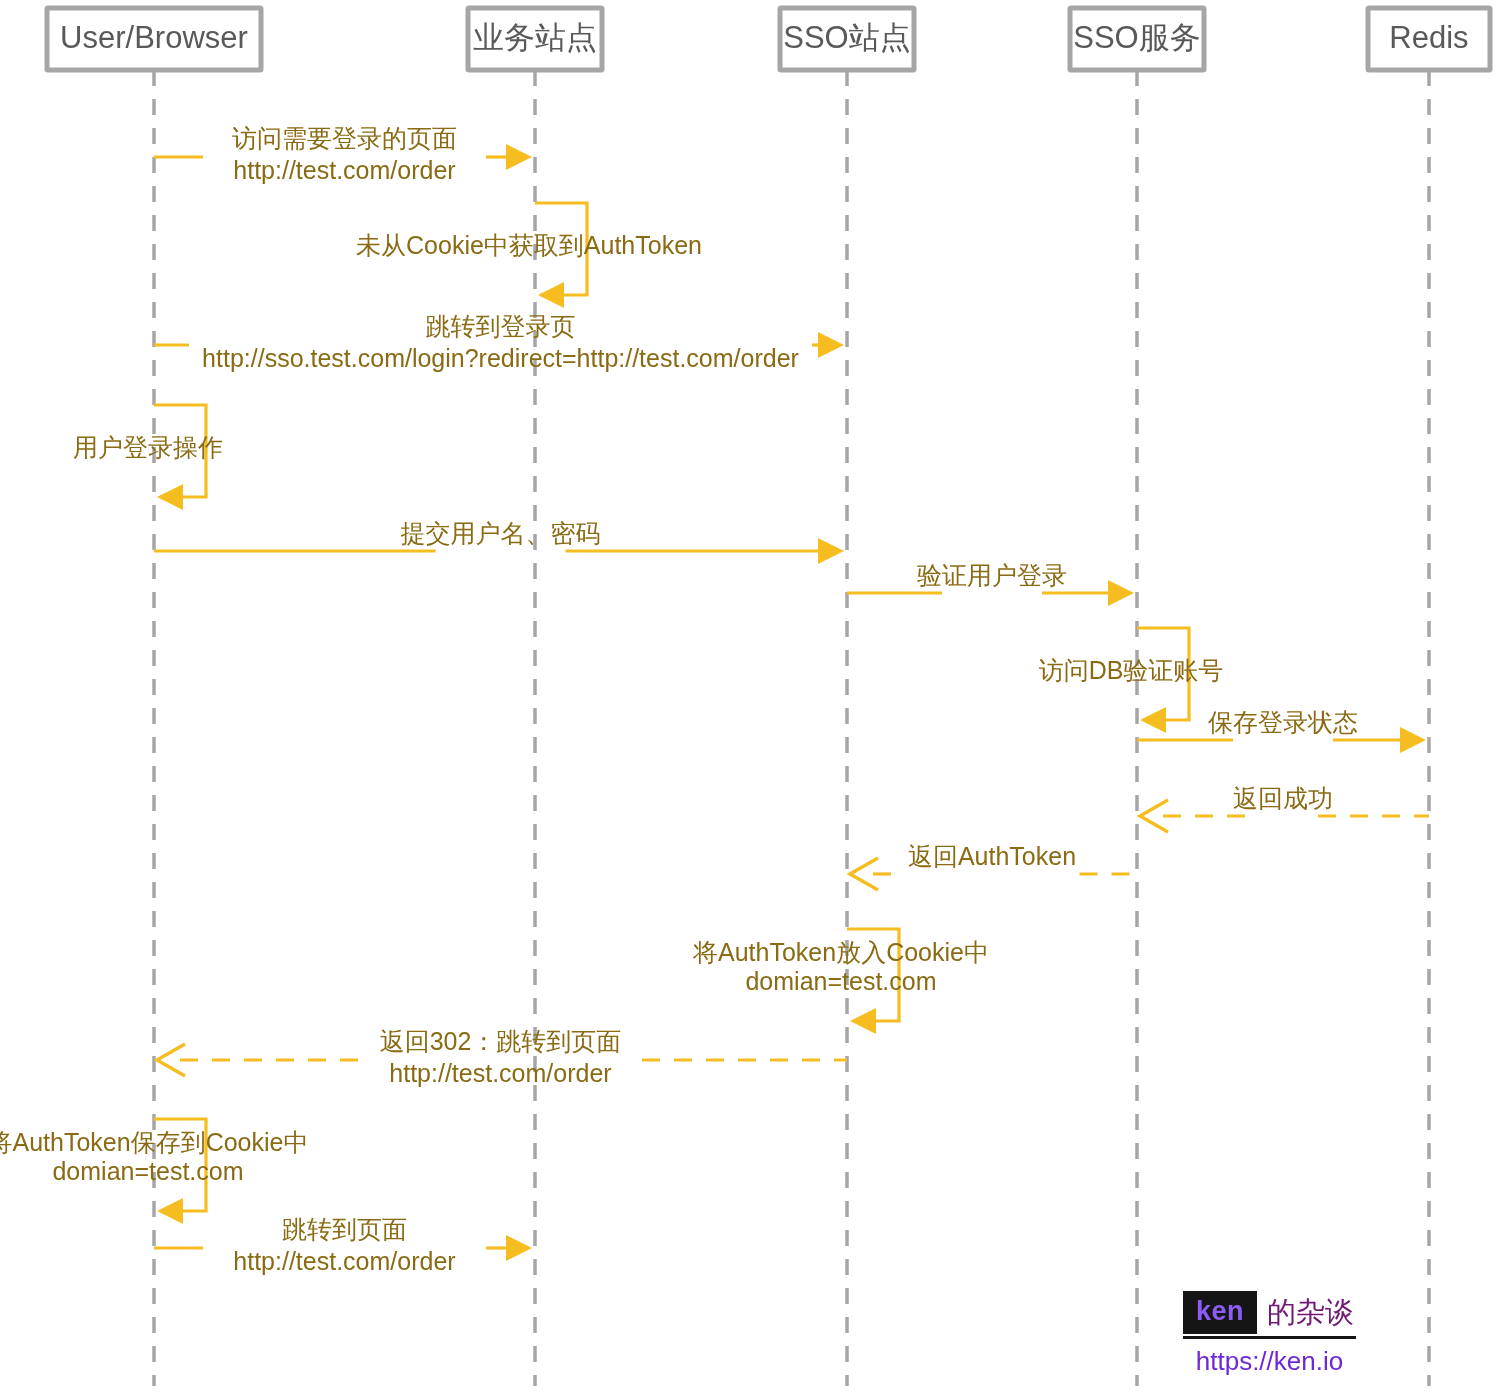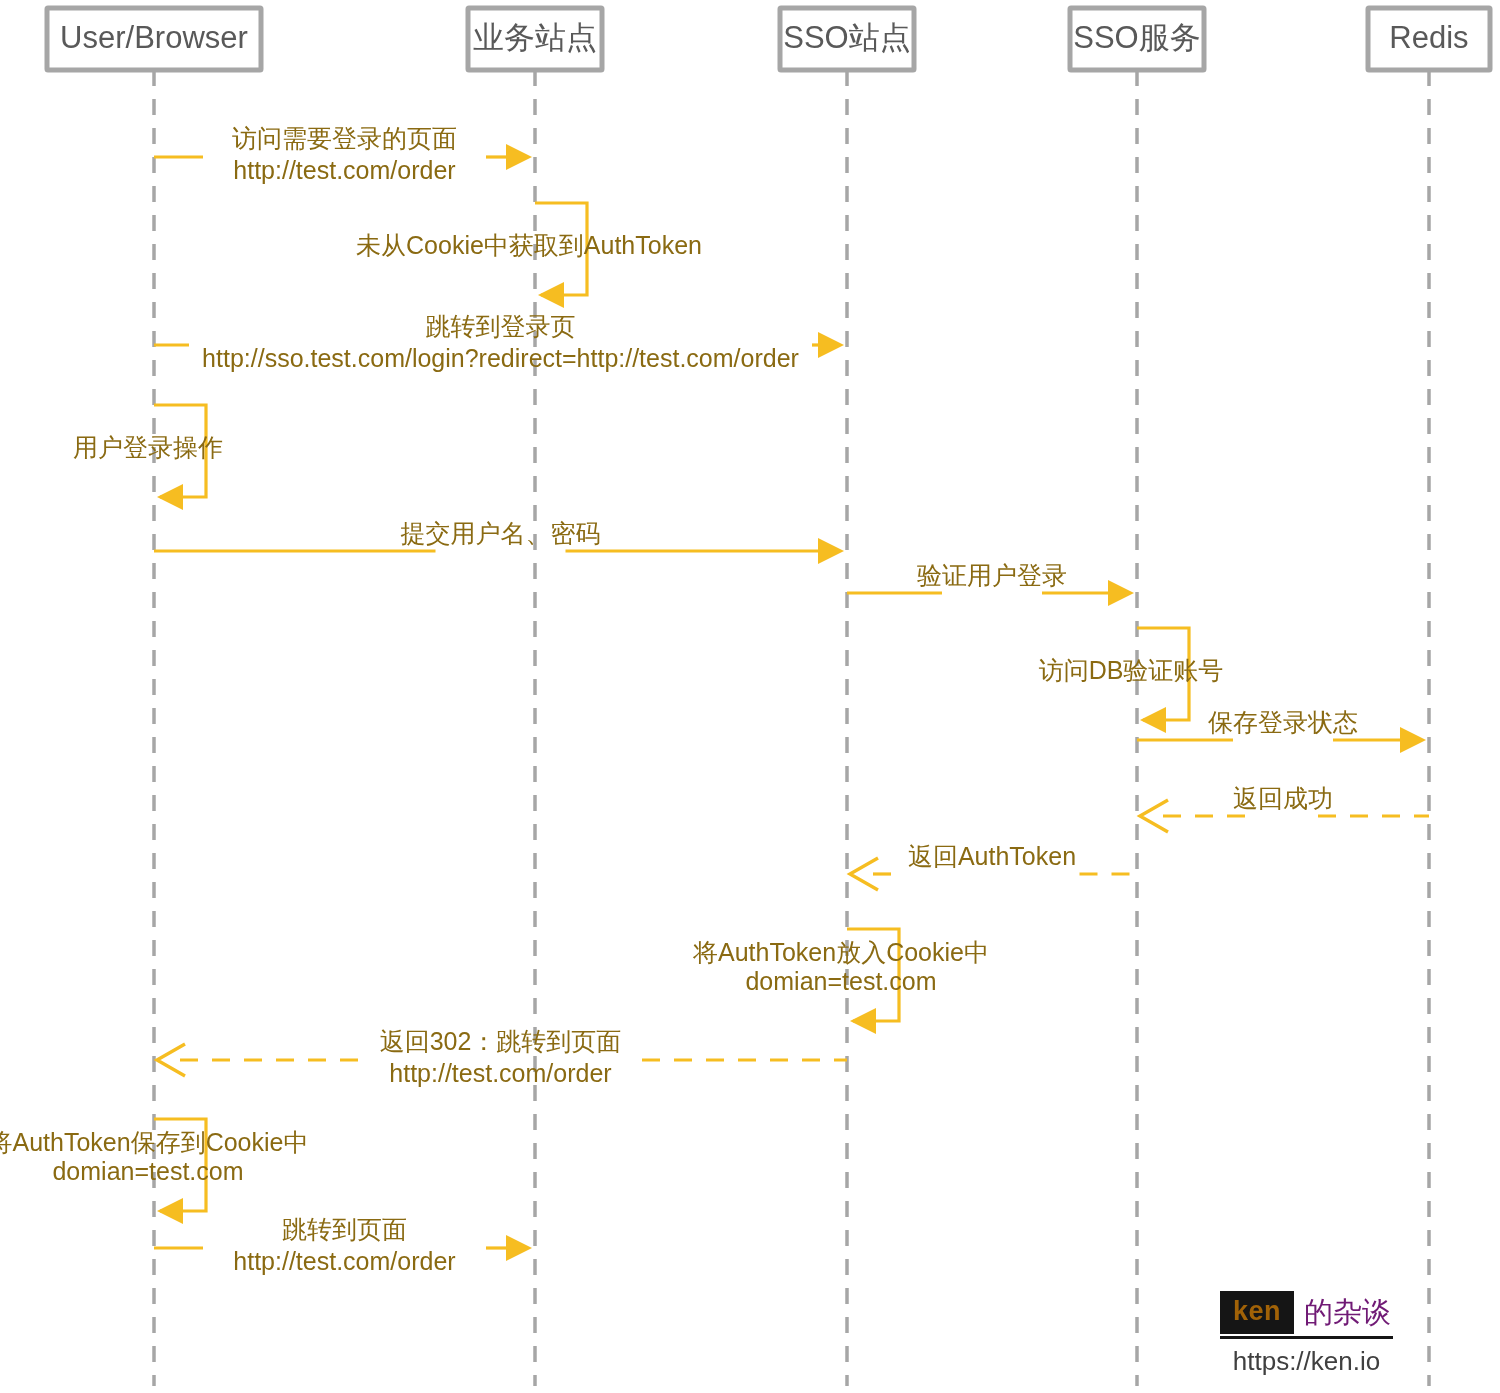--- a/index.html
+++ b/index.html
@@ -1,19 +1,19 @@
 <!DOCTYPE html>
 <html><head>
 <meta charset="utf-8">
 <style>
   html,body{margin:0;padding:0;background:#ffffff;}
   body{width:1500px;height:1393px;position:relative;
        font-family:"Liberation Sans","DejaVu Sans",sans-serif;
        overflow:hidden;}
-  #stage{position:absolute;left:0;top:0;width:1378px;height:1393px;padding-left:37px;}
+  #stage{position:absolute;left:0;top:0;width:1378px;height:1393px;}
   svg#diagram{position:absolute;left:0;top:0;width:1500px;height:1393px;display:block;}
 
   .pbox rect{fill:#ffffff;stroke:#a6a6a6;stroke-width:5;}
   .pbox text{fill:#595959;font-size:31px;font-family:"Liberation Sans","DejaVu Sans",sans-serif;
              text-anchor:middle;dominant-baseline:middle;}
 
   .lifeline{stroke:#a6a6a6;stroke-width:3.5;stroke-dasharray:16 13;}
 
   .msgline{stroke:#f6bd21;stroke-width:3.2;fill:none;}
   .msgline.dashed{stroke-dasharray:18 14;}
@@ -23,24 +23,24 @@
 
   .mlabel{fill:#8a6a12;font-size:25px;font-family:"Liberation Sans","DejaVu Sans",sans-serif;
           text-anchor:middle;}
   .mlabel tspan.l2{font-size:25px;}
 
   
   #watermark{position:absolute;right:22px;bottom:16px;text-align:center;
              font-family:"Liberation Sans","DejaVu Sans",sans-serif;}
   #wm-row{display:flex;align-items:center;justify-content:flex-end;
           border-bottom:3px solid #151515;padding-bottom:2px;}
-  #wm-ken{background:#151515;color:#a16207;font-weight:bold;font-size:27px;
+  #wm-ken{background:#151515;color:#8b5cf6;font-weight:bold;font-size:27px;
           line-height:1;padding:7px 13px 9px 13px;letter-spacing:0.5px;}
   #wm-cn{color:#701a75;font-size:29px;line-height:1;padding:0 2px 0 10px;}
-  #wm-url{color:#404040;font-size:26px;margin-top:7px;text-align:center;}
+  #wm-url{color:#6d28d9;font-size:26px;margin-top:7px;text-align:center;}
 </style>
 </head>
 <body>
 
 <div id="stage">
 
   <svg id="diagram" viewBox="0 0 1500 1393">
     <g id="lifelines">
         <line x1="154" y1="70" x2="154" y2="1386" class="lifeline"></line>
         <line x1="535" y1="70" x2="535" y2="1386" class="lifeline"></line>

